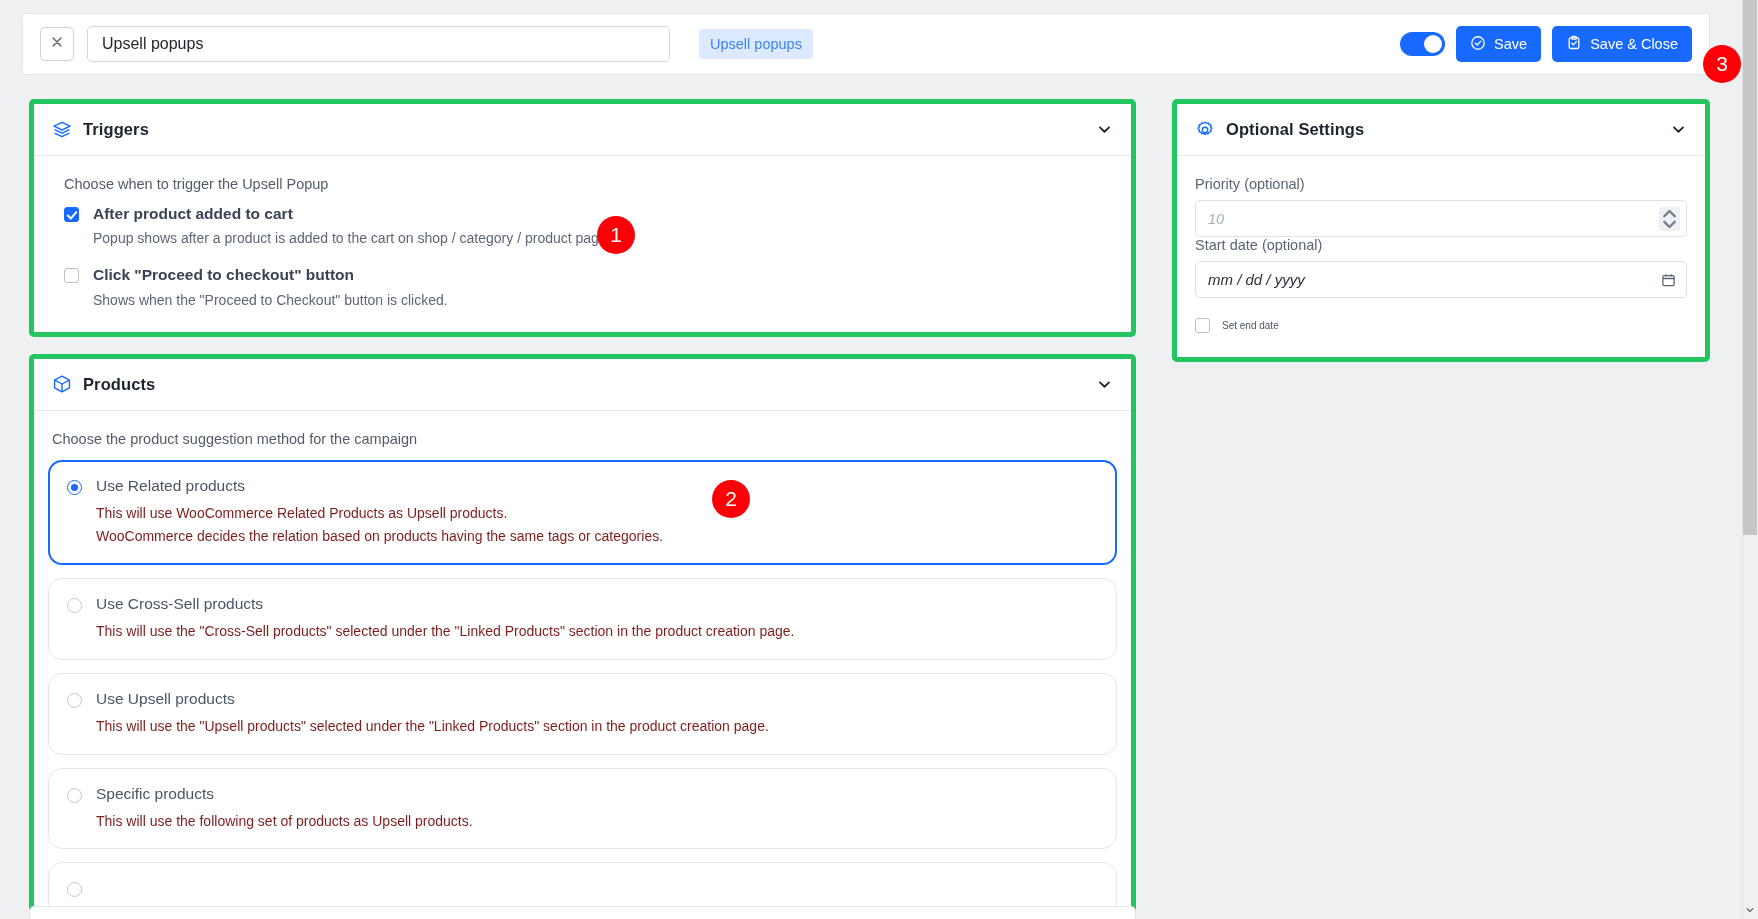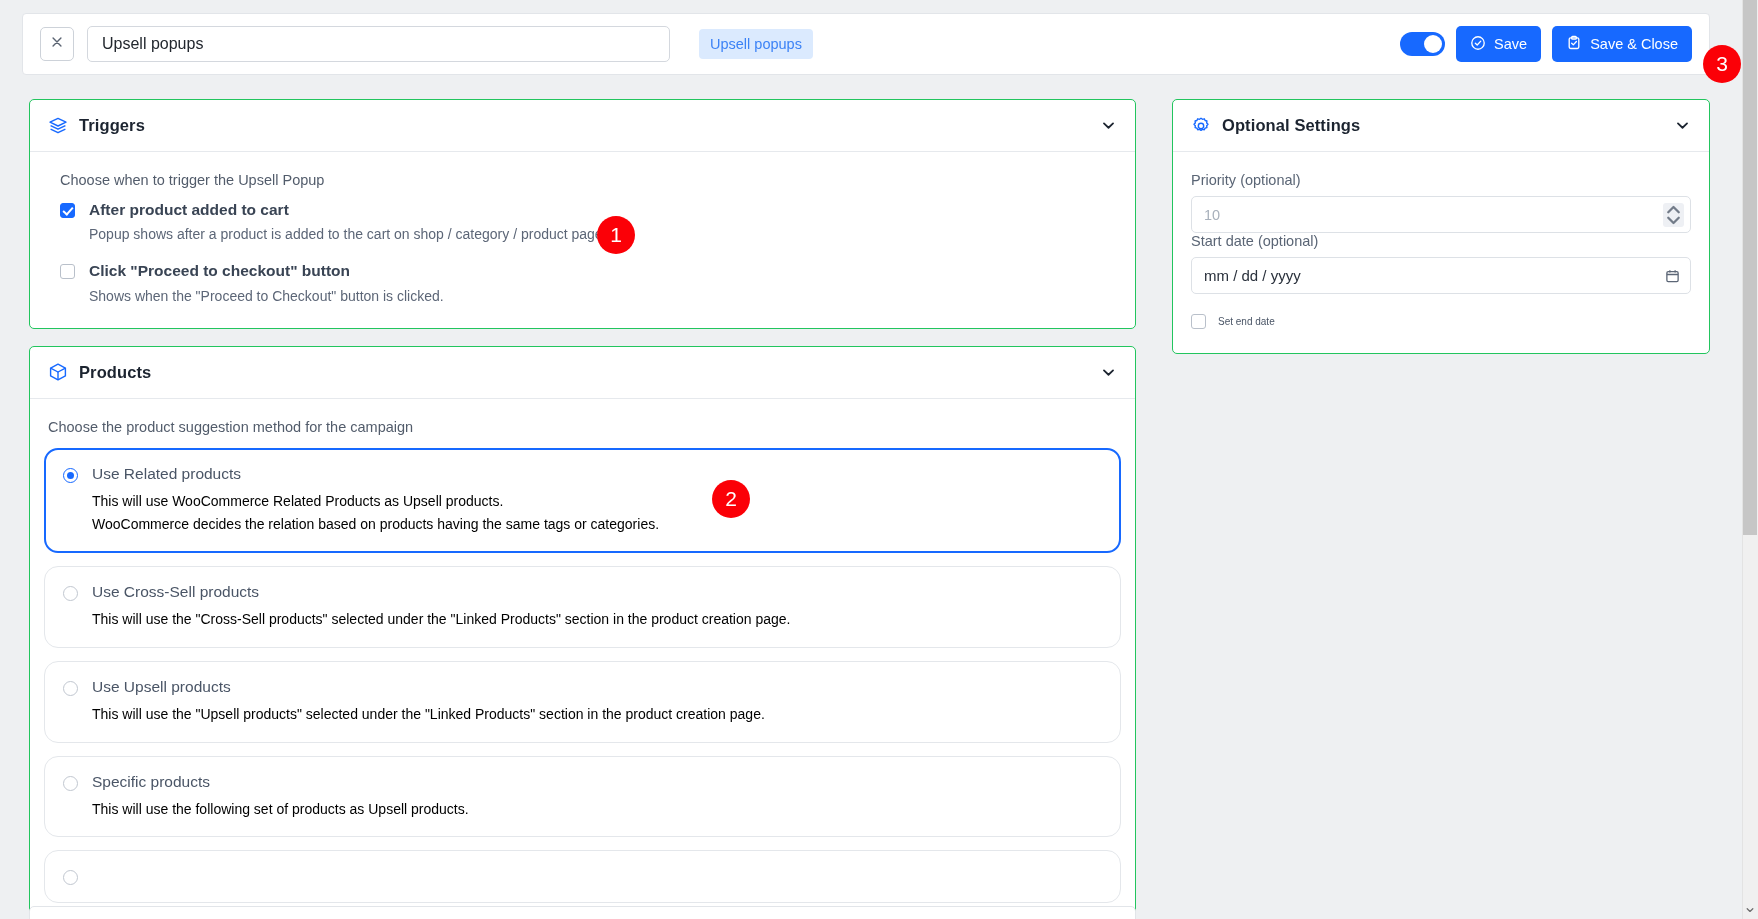--- a/index.html
+++ b/index.html
@@ -108,21 +108,21 @@
     z-index: 60;
     font-family: "Liberation Sans", sans-serif;
   }
   #badge-1 { left: 597px; top: 216px; }
   #badge-2 { left: 712px; top: 480px; }
   #badge-3 { left: 1703px; top: 45px; }
 
   
   .card {
     background: #fff;
-    border: 1px solid #22c55e;
+    border: 5px solid #22c55e;
     border-radius: 5px;
   }
   .card-head {
     height: 52px;
     display: flex;
     align-items: center;
     padding: 0 18px;
     border-bottom: 1px solid #e6e9ed;
   }
   .card-head .ico { width: 20px; height: 20px; margin-right: 11px; flex:0 0 auto; }
@@ -214,21 +214,21 @@
   .rb.on { border: 1.8px solid #1769ff; }
   .rb.on::after {
     content: "";
     position: absolute;
     left: 3px; top: 3px;
     width: 7px; height: 7px;
     border-radius: 50%;
     background: #1769ff;
   }
   .r-title { font-size: 15.5px; color: #4a5566; line-height: 1.2; }
-  .r-desc { font-size: 14px; color: #000000; margin-top: 8px; line-height: 1.45; }
+  .r-desc { font-size: 14px; color: #7f1d1d; margin-top: 8px; line-height: 1.45; }
   .r-desc + .r-desc { margin-top: 3px; text-align: right; }
 
   .card-stub {
     position: absolute;
     left: 29px; top: 906px;
     width: 1107px; height: 40px;
     background: #fff;
     border: 1px solid #e2e5e9;
     border-radius: 5px;
   }
@@ -247,20 +247,21 @@
   .inp {
     width: 100%;
     height: 37px;
     border: 1px solid #dde1e6;
     border-radius: 5px;
     background: #fff;
     display: flex;
     align-items: center;
     padding: 7px 12px;
     position: relative;
+    font-style: italic;
   }
   .inp .ph { font-size: 14.5px; color: #a8b0bb; }
   .inp .dateval { font-size: 15px; color: #2a313c; }
   .stepper {
     position: absolute;
     right: 6px; top: 50%;
     transform: translateY(-50%);
     width: 21px; height: 24px;
     background: #eef0f4;
     border-radius: 3px;

